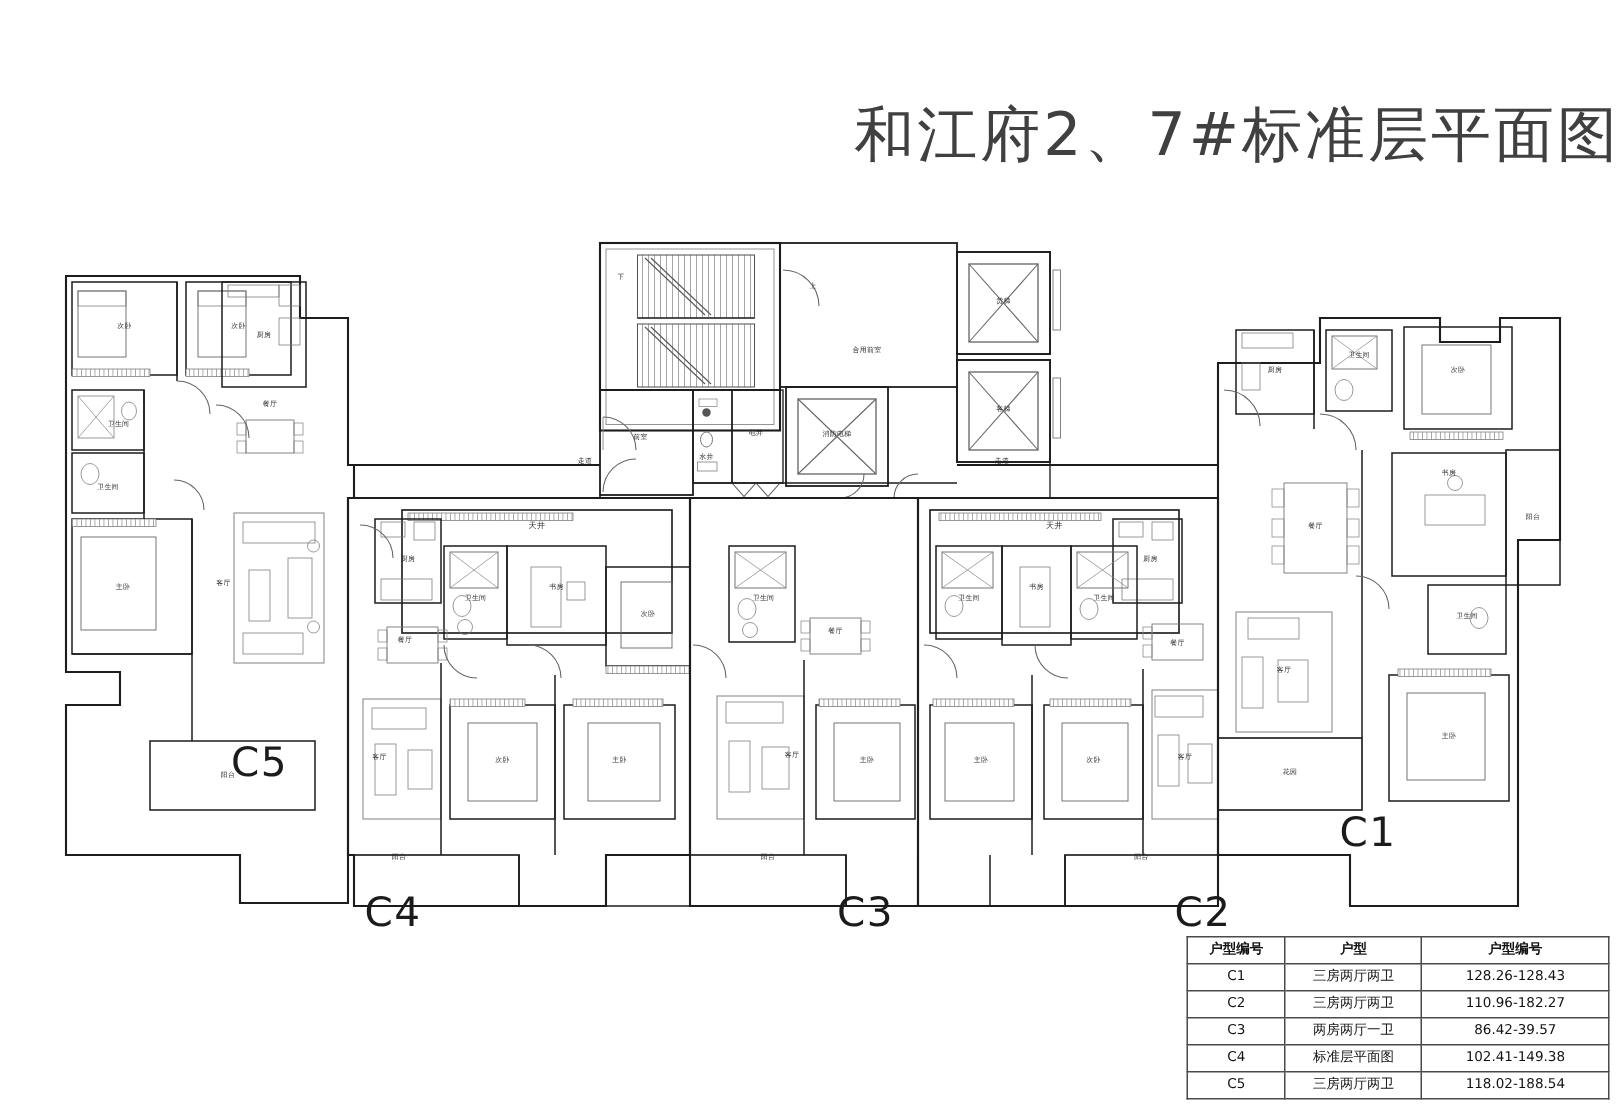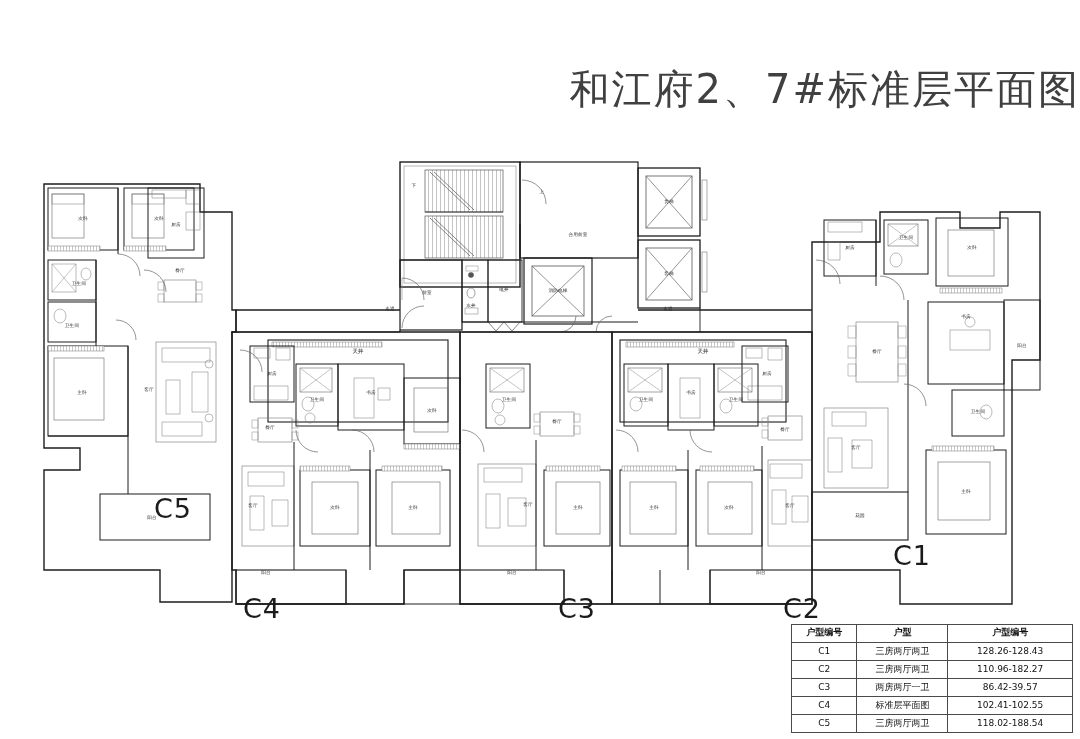--- a/index.html
+++ b/index.html
@@ -551,21 +551,21 @@
           <td class="col-area">110.96-182.27</td>
         </tr>
         <tr>
           <td class="col-code">C3</td>
           <td class="col-type">两房两厅一卫</td>
           <td class="col-area">86.42-39.57</td>
         </tr>
         <tr>
           <td class="col-code">C4</td>
           <td class="col-type">标准层平面图</td>
-          <td class="col-area">102.41-102.55</td>
+          <td class="col-area">102.41-149.38</td>
         </tr>
         <tr>
           <td class="col-code">C5</td>
           <td class="col-type">三房两厅两卫</td>
           <td class="col-area">118.02-188.54</td>
         </tr>
       </tbody>
   </table>
 </div>
 

